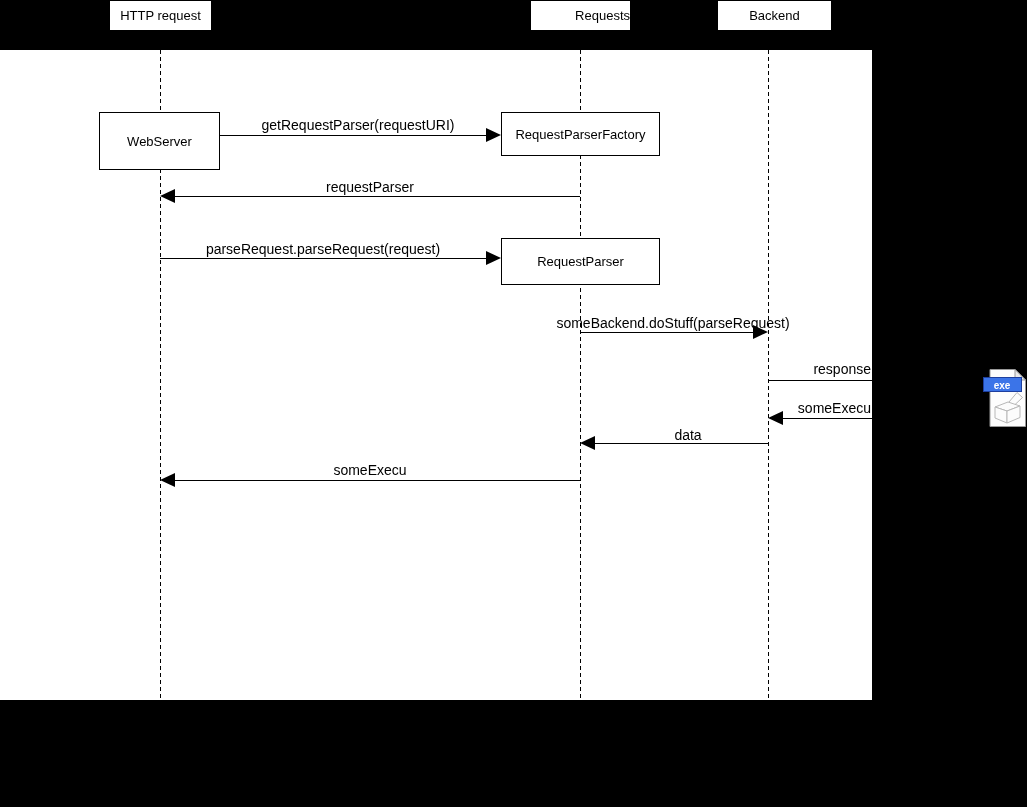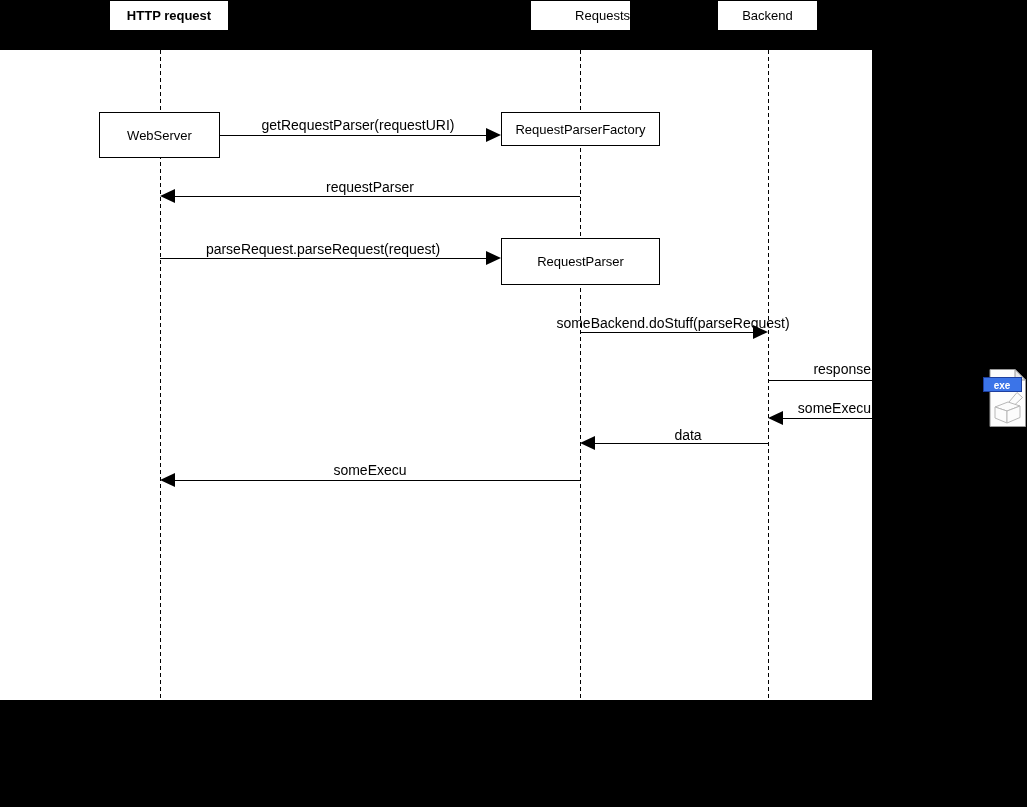--- a/index.html
+++ b/index.html
@@ -17,23 +17,23 @@
   .participant {
     position:absolute;
     top:1px; height:29px;
     background:#fff;
     color:#000;
     font-size:13px;
     line-height:29px;
     text-align:center;
     white-space:nowrap;
   }
-  .p-http    { left:110px; width:118px;font-weight:bold; }
+  .p-http    { left:110px; width:101px; }
   .p-requests{ left:531px; width:99px;text-align:right;  }
-  .p-backend { left:718px; width:99px;  }
+  .p-backend { left:718px; width:113px;  }
 
   
   .canvas {
     position:absolute;
     left:0; top:50px;
     width:872px; height:650px;
     background:#fff;
     overflow:hidden;
   }
 
@@ -51,22 +51,22 @@
     background:#fff;
     border:1px solid #000;
     color:#000;
     font-size:13px;
     text-align:center;
     display:flex;
     align-items:center;
     justify-content:center;
     white-space:nowrap;
   }
-  .ob-webserver { left:99px;  top:62px;  width:121px; height:46px;text-align:right; }
-  .ob-factory   { left:501px; top:62px;  width:159px; height:34px; }
+  .ob-webserver { left:99px;  top:62px;  width:121px; height:58px;text-align:right; }
+  .ob-factory   { left:501px; top:62px;  width:159px; height:44px; }
   .ob-parser    { left:501px; top:188px; width:159px; height:47px; }
 
   .msg-line {
     position:absolute;
     height:1px;
     background:#000;
   }
   .msg-label {
     position:absolute;
     font-size:14px;

